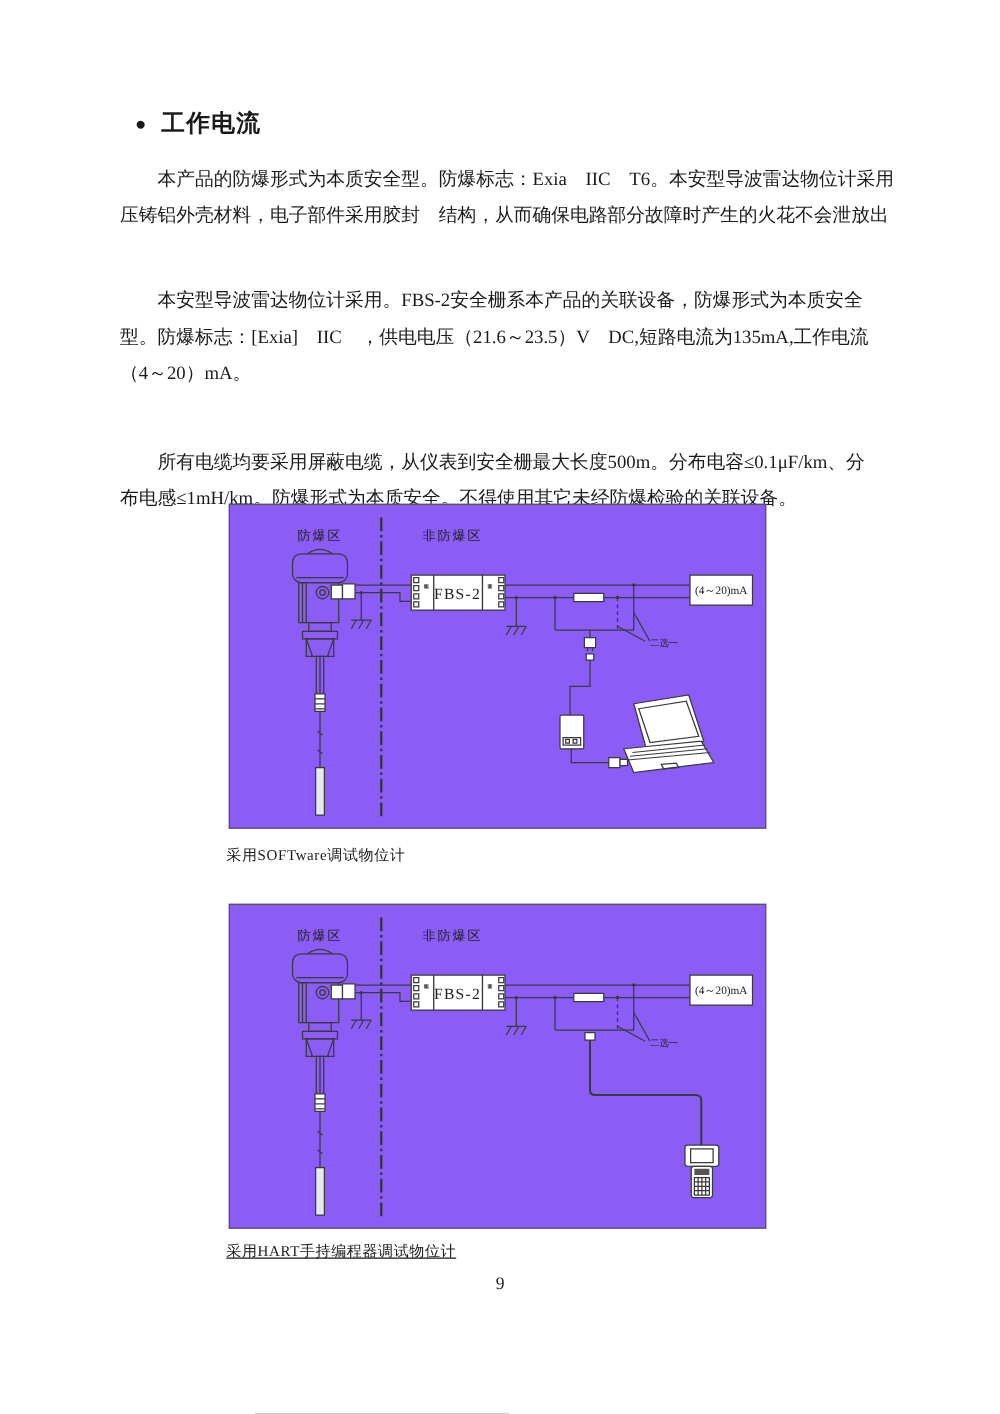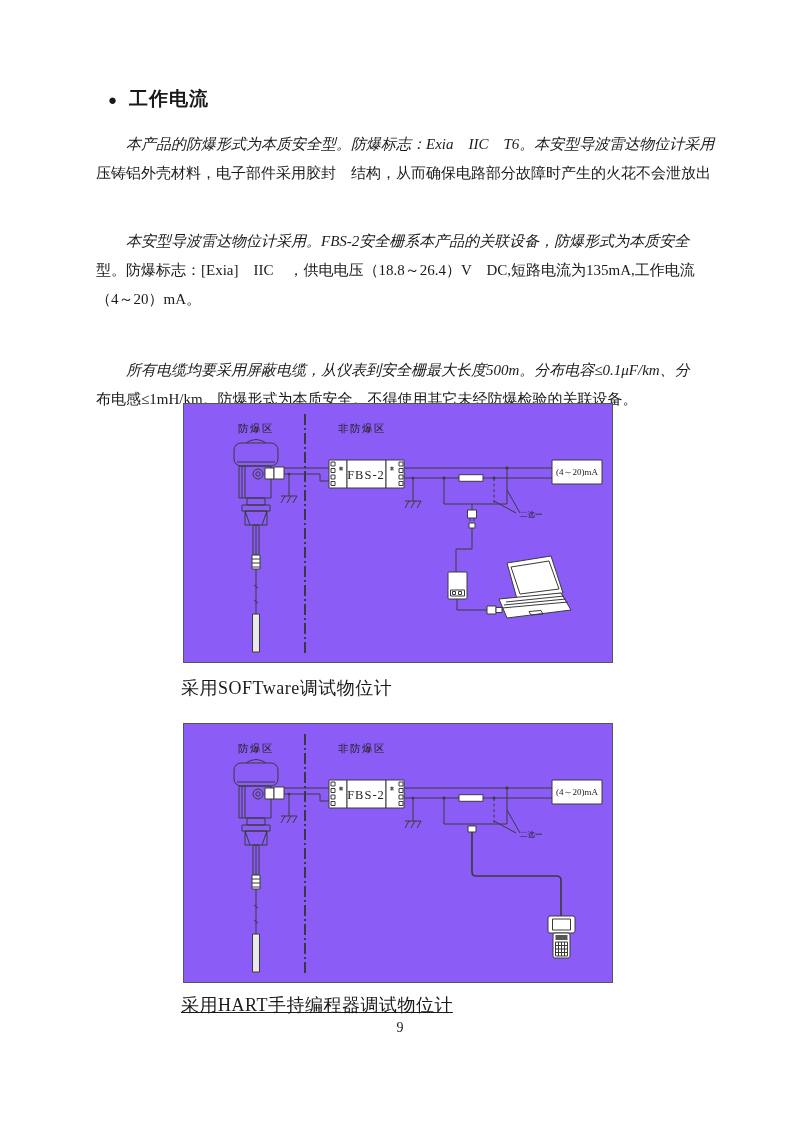--- a/index.html
+++ b/index.html
@@ -3,24 +3,24 @@
 <meta charset="utf-8">
 <style>
   html,body{margin:0;padding:0;background:#888;}
   .page{position:relative;width:800px;height:1131px;background:#fff;margin:0 auto;
         font-family:"Liberation Serif","DejaVu Serif",serif;color:#1a1a1a;overflow:hidden;}
   .heading{position:absolute;top:86px;left:108px;display:flex;align-items:center;}
   .heading .bullet{font-size:15px;line-height:1;margin-right:12px;transform:translateY(1px);}
   .heading .title{font-size:19px;font-weight:bold;letter-spacing:1px;}
   .para{position:absolute;left:96px;width:620px;font-size:15px;line-height:28.8px;}
   .para .line{white-space:pre;}
-  .para .line.indent{text-indent:2em;font-style:italic;}
+  .para .line.indent{text-indent:2em;}
   .frame{position:absolute;left:183px;width:428px;height:258px;border:1px solid #555;background:#8b5cf6;}
   .frame svg{display:block;width:428px;height:258px;}
-  .caption{position:absolute;left:181px;font-size:18px;letter-spacing:0.5px;white-space:pre;}
+  .caption{position:absolute;left:181px;font-size:12px;letter-spacing:0.5px;white-space:pre;}
   .pagenum{position:absolute;top:1020px;left:0;width:800px;text-align:center;font-size:14px;}
   
   svg *{vector-effect:non-scaling-stroke;}
   .ln{stroke:#3a3a3a;stroke-width:1;fill:none;}
   .ln-thick{stroke:#3a3a3a;stroke-width:1.6;fill:none;}
   .fillw{fill:#fff;stroke:#3a3a3a;stroke-width:1;}
   .fillg{fill:#e9e9e9;stroke:#3a3a3a;stroke-width:1;}
   .filld{fill:#555;stroke:none;}
   .dot{fill:#3a3a3a;stroke:none;}
   .dash{stroke:#3a3a3a;stroke-width:1;fill:none;stroke-dasharray:3 2.5;}
@@ -41,21 +41,21 @@
     <span class="title">工作电流</span>
   </div>
 
   <div class="para" style="top:130px;">
     <div class="line indent">本产品的防爆形式为本质安全型。防爆标志：Exia　IIC　T6。本安型导波雷达物位计采用</div>
     <div class="line">压铸铝外壳材料，电子部件采用胶封　结构，从而确保电路部分故障时产生的火花不会泄放出</div>
   </div>
 
   <div class="para" style="top:227px;">
     <div class="line indent">本安型导波雷达物位计采用。FBS-2安全栅系本产品的关联设备，防爆形式为本质安全</div>
-    <div class="line">型。防爆标志：[Exia]　IIC　，供电电压（18.8～26.4）V　DC,短路电流为135mA,工作电流</div>
+    <div class="line">型。防爆标志：[Exia]　IIC　，供电电压（21.6～23.5）V　DC,短路电流为135mA,工作电流</div>
     <div class="line">（4～20）mA。</div>
   </div>
 
   <div class="para" style="top:324px;margin-top:32px;">
     <div class="line indent">所有电缆均要采用屏蔽电缆，从仪表到安全栅最大长度500m。分布电容≤0.1μF/km、分</div>
     <div class="line">布电感≤1mH/km。防爆形式为本质安全。不得使用其它未经防爆检验的关联设备。</div>
   </div>
 
   <div class="frame" style="top:403px;">
     <svg viewBox="0 0 428 258">

